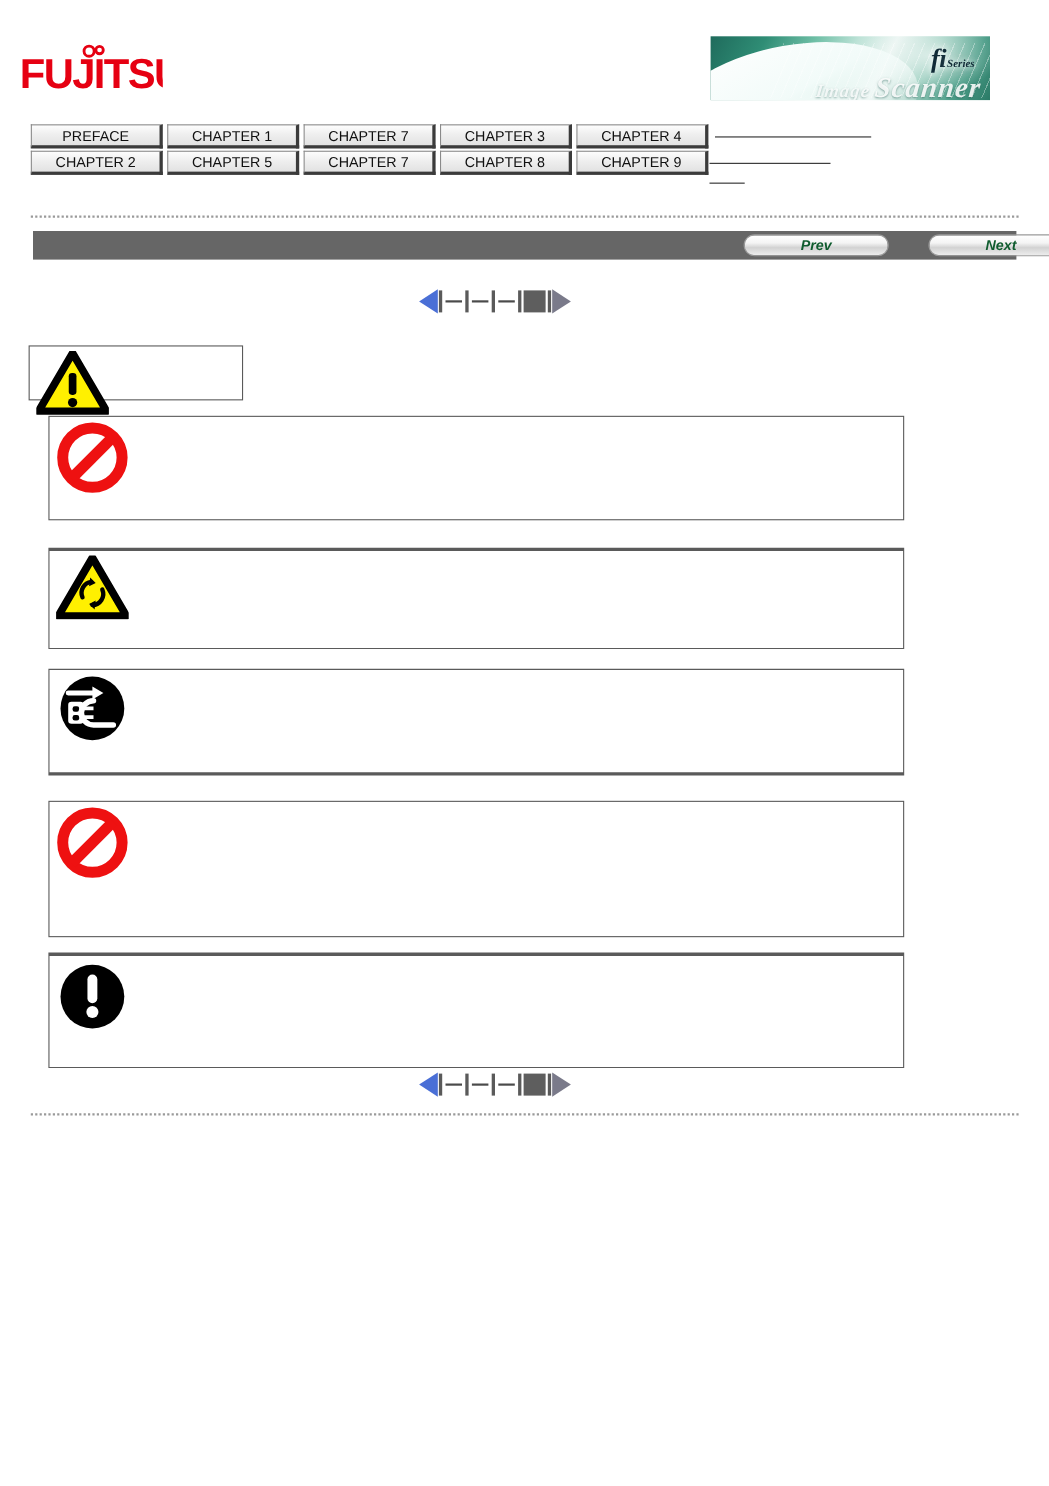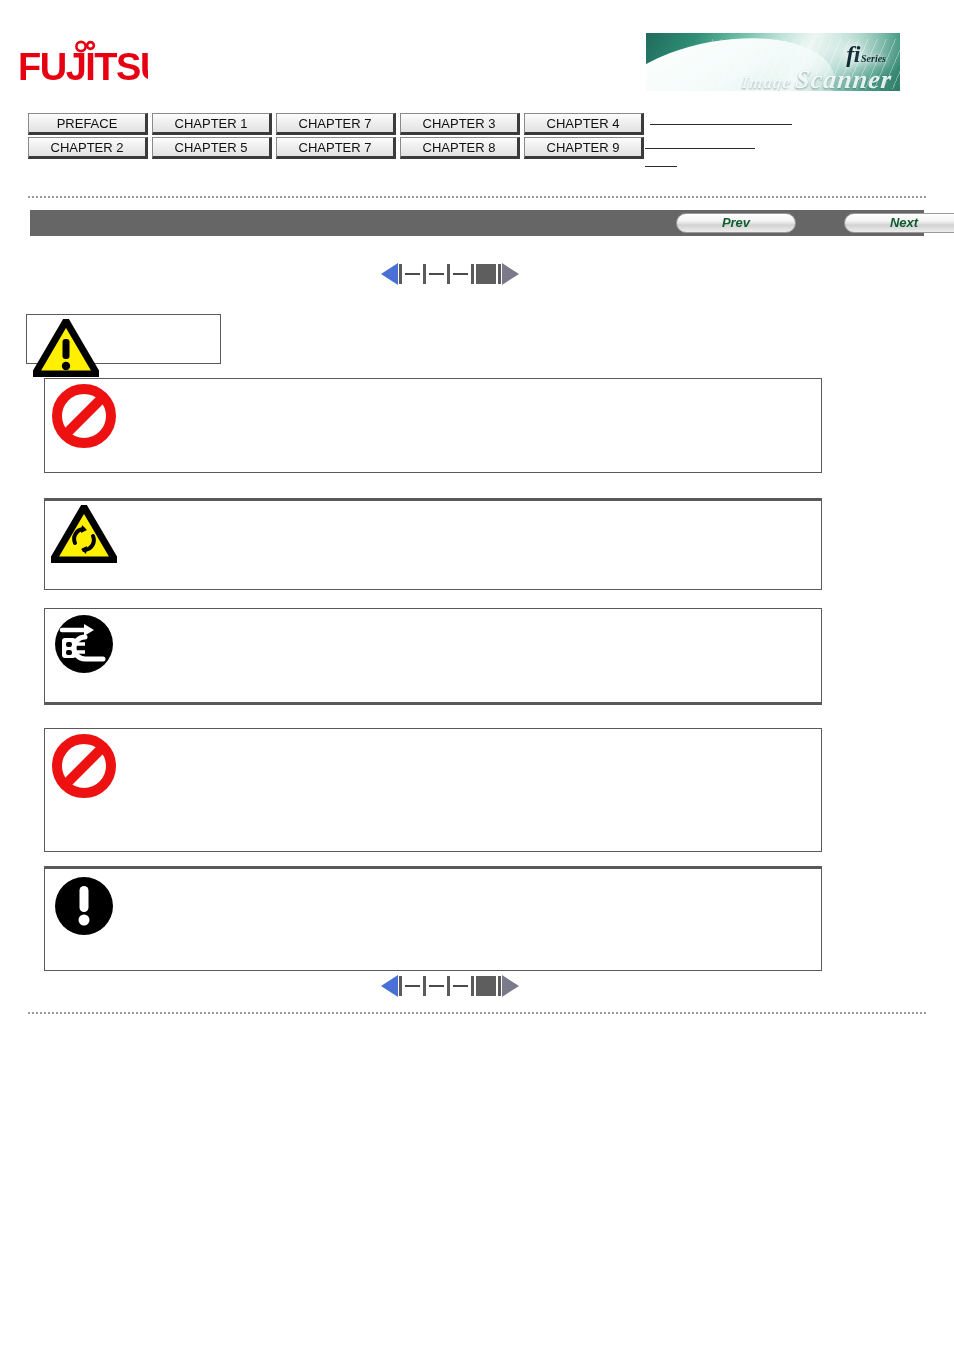--- a/index.html
+++ b/index.html
@@ -130,21 +130,21 @@
   
   .navbar {
     position: absolute;
     left: 30px; top: 210px;
     width: 894px; height: 26px;
     background: #666666;
   }
   .pillbtn {
     position: absolute;
     top: 3px;
-    width: 120px; height: 20px;
+    width: 132px; height: 20px;
     border-radius: 11px;
     background: linear-gradient(180deg, #ffffff 0%, #f4f4f4 38%, #d2d2d2 62%, #ededed 100%);
     border: 1px solid #9a9a9a;
     color: #0f5c2e;
     font-size: 13px;
     font-weight: bold;
     font-style: italic;
     line-height: 18px;
     text-align: center;
     cursor: pointer;

